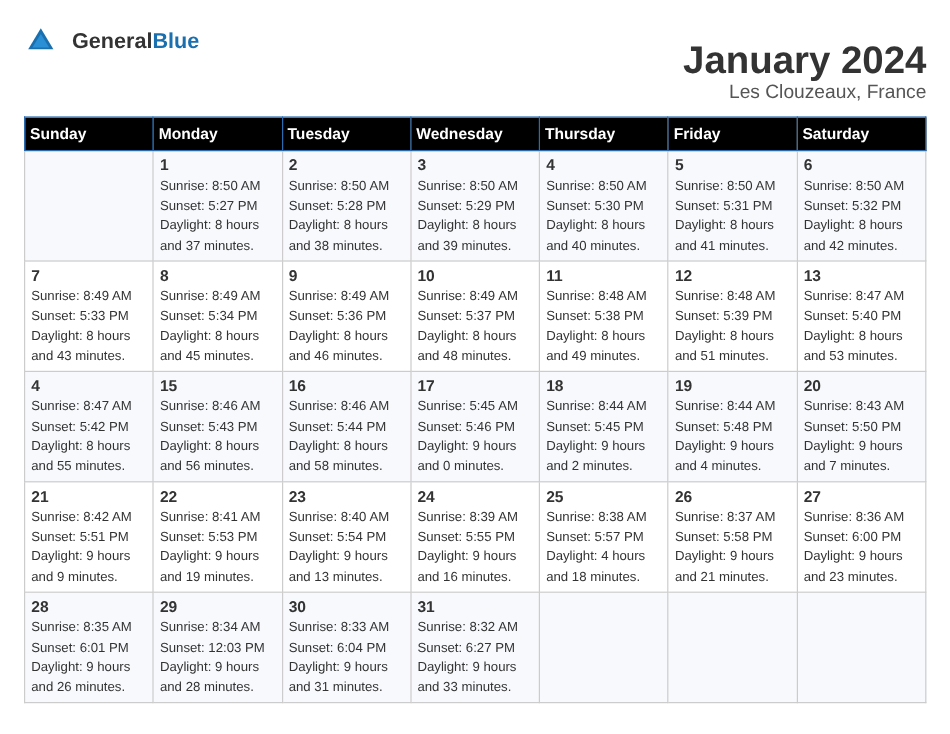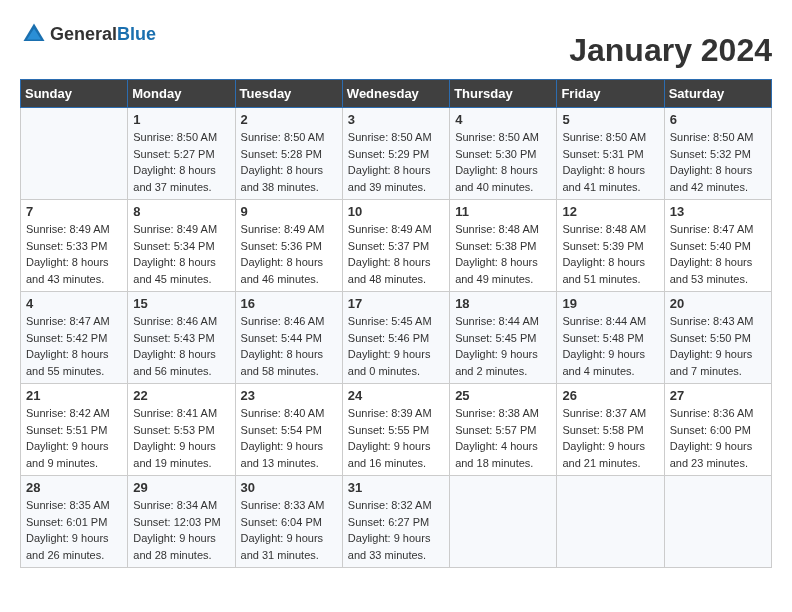--- a/index.html
+++ b/index.html
@@ -12,21 +12,21 @@
     }
     .header {
       display: flex;
       justify-content: space-between;
       align-items: flex-start;
       margin-bottom: 10px;
     }
     .logo {
       display: flex;
       align-items: center;
-      gap: 2px;
+      gap: 12px;
       text-align: center;
     }
     .logo-text-general {
       font-size: 18px;
       font-weight: bold;
       color: #333;
     }
     .logo-text-blue {
       font-size: 18px;
       font-weight: bold;
@@ -49,21 +49,21 @@
       font-size: 16px;
       font-weight: normal;
       color: #555;
     }
     .calendar {
       width: 100%;
       border-collapse: collapse;
       border: 1px solid #ccc;
     }
     .calendar thead tr th {
-      background-color: #404040;
+      background-color: #000000;
       color: #fff;
       padding: 6px 4px;
       font-size: 13px;
       font-weight: bold;
       text-align: left;
       border: 1px solid #2b6cb0;
     }
     .calendar tbody tr td {
       vertical-align: top;
       border: 1px solid #ccc;
@@ -101,20 +101,21 @@
     <svg class="logo-icon" viewBox="0 0 40 40" xmlns="http://www.w3.org/2000/svg">
       <polygon points="20,5 35,30 5,30" fill="#1a6faf"></polygon>
       <polygon points="20,12 30,28 10,28" fill="#2b8fd6"></polygon>
     </svg>
     <div>
       <span class="logo-text-general">General</span><span class="logo-text-blue">Blue</span>
     </div>
   </div>
   <div class="title-block">
     <h1>January 2024</h1>
+    <h2>Les Clouzeaux, France</h2>
   </div>
 </div>
 
 <table class="calendar">
   <thead>
     <tr>
       <th>Sunday</th>
       <th>Monday</th>
       <th>Tuesday</th>
       <th>Wednesday</th>

